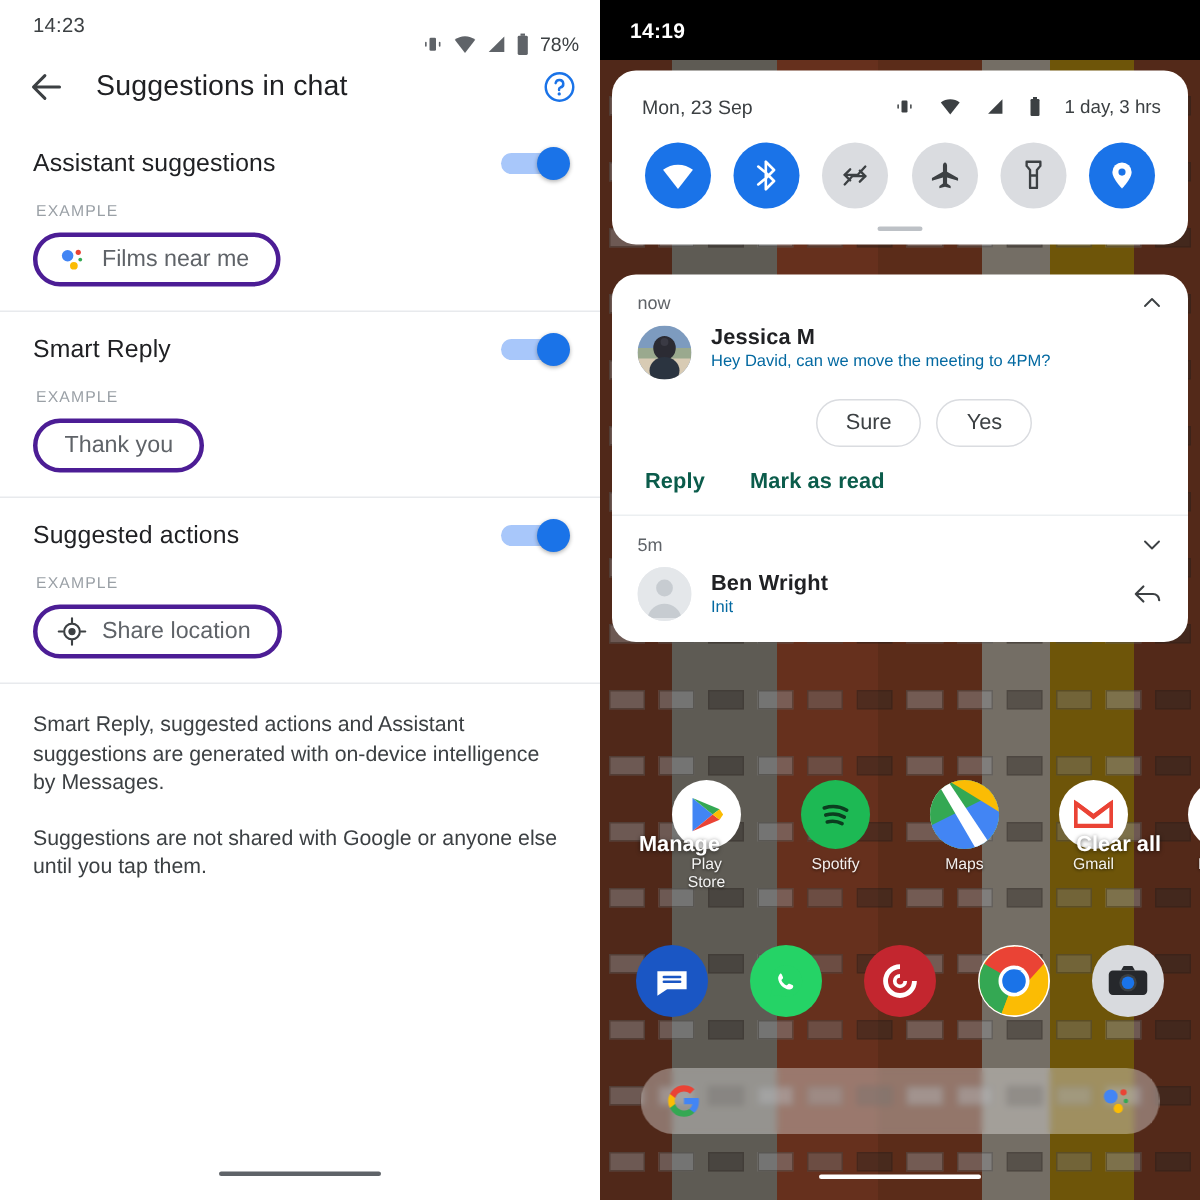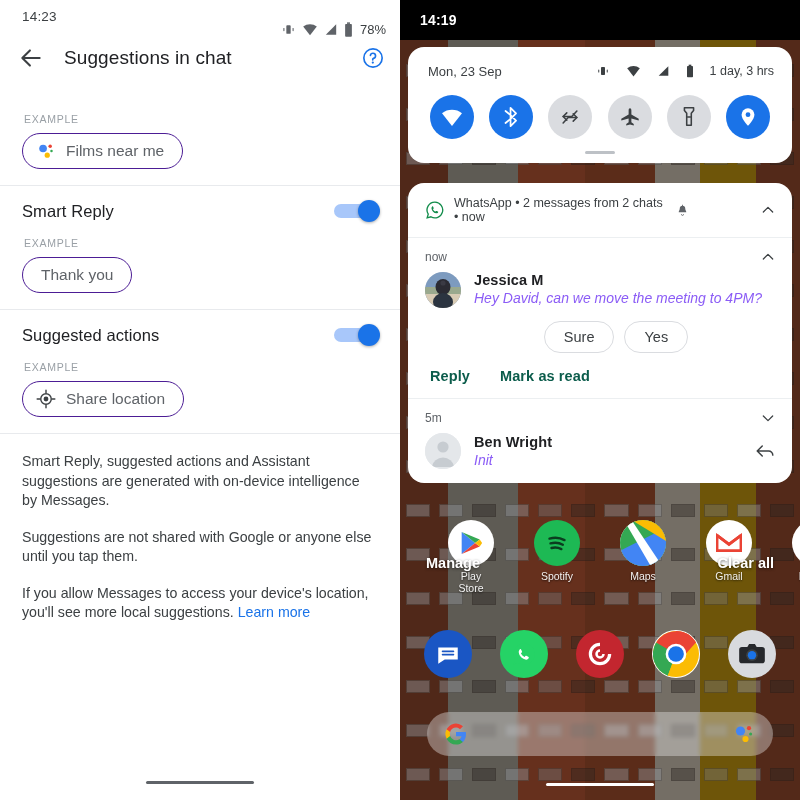--- a/index.html
+++ b/index.html
@@ -51,21 +51,21 @@
     box-shadow: 0 1px 3px rgba(0,0,0,.32);
   }
 
   .example-label {
     font-size: 10.5px; color: #9aa0a6; letter-spacing: .75px;
     margin: 15px 0 8px 2px;
   }
   .chip {
     display: inline-flex; align-items: center; gap: 10px;
     height: 36px; padding: 0 18px;
-    border: 1px solid #4c1d95; border-radius: 18px;
+    border: 3px solid #4c1d95; border-radius: 18px;
     font-size: 15.5px; color: #5f6368; background: #fff; cursor: pointer;
   }
   .chip.with-icon { padding-left: 13px; }
   .divider { height: 1px; background: #e8eaed; margin: 0; }
 
   .info-block { padding: 18px 22px 0 22px; }
   .info-block p {
     font-size: 14.2px; line-height: 19.5px; color: #3c4043; margin-bottom: 17px;
   }
   .info-block a { color: #1a73e8; text-decoration: none; }
@@ -188,21 +188,21 @@
     display: flex; align-items: center; justify-content: space-between;
     padding: 11px 16px 2px 17px;
   }
   .notif-time { font-size: 12px; color: #5f6368; }
   .notif-body { display: flex; gap: 13px; padding: 5px 16px 0 17px; }
   .avatar {
     width: 36px; height: 36px; border-radius: 50%; flex: 0 0 auto;
     overflow: hidden; position: relative; background: #e8eaed;
   }
   .notif-sender { font-size: 14.5px; color: #202124; font-weight: bold; letter-spacing: .1px; }
-  .notif-text { font-size: 14px; color: #8b5cf6; margin-top: 2px; font-style: italic; }
+  .notif-text { font-size: 11px; color: #0369a1; margin-top: 2px; }
   .reply-chips { display: flex; gap: 10px; padding: 13px 16px 0 48px; justify-content: center; }
   .reply-chip {
     height: 32px; padding: 0 19px; border: 1px solid #dadce0;
     border-radius: 16px; font-size: 14.5px; color: #3c4043;
     display: inline-flex; align-items: center; cursor: pointer; background: #fff;
   }
   .notif-actions {
     display: flex; gap: 30px; padding: 15px 16px 14px 22px;
     border-bottom: 1px solid #eceff1;
   }
@@ -253,20 +253,27 @@
       </svg>
       <div class="l-title">Suggestions in chat</div>
       <svg class="l-help" viewBox="0 0 24 24">
         <circle cx="12" cy="12" r="10" fill="none" stroke="#1a73e8" stroke-width="1.8"></circle>
         <path d="M9.2 9.2a2.8 2.8 0 1 1 3.3 3.2c-.6.2-.8.8-.8 1.3v.5" fill="none" stroke="#1a73e8" stroke-width="1.8" stroke-linecap="round"></path>
         <circle cx="11.8" cy="17" r="1.2" fill="#1a73e8"></circle>
       </svg>
     </div>
 
     <div class="setting-block">
+      <div class="setting-row">
+        <div class="setting-label">Assistant suggestions</div>
+        <div class="switch">
+          <span class="track"></span>
+          <span class="thumb"></span>
+        </div>
+      </div>
       <div class="example-label">EXAMPLE</div>
       <div class="chip with-icon">
         <svg width="20" height="20" viewBox="0 0 24 24">
           <circle cx="8.5" cy="9" r="4.6" fill="#4285f4"></circle>
           <circle cx="17" cy="6.2" r="2.1" fill="#ea4335"></circle>
           <circle cx="13.5" cy="17" r="3.1" fill="#fbbc04"></circle>
           <circle cx="18.6" cy="12" r="1.5" fill="#34a853"></circle>
         </svg>
         <span>Films near me</span>
       </div>
@@ -304,21 +311,20 @@
           <path d="M12 1.4v3.2M12 19.4v3.2M1.4 12h3.2M19.4 12h3.2" stroke="#3c4043" stroke-width="1.7" stroke-linecap="round"></path>
         </svg>
         <span>Share location</span>
       </div>
     </div>
     <div class="divider"></div>
 
     <div class="info-block">
       <p>Smart Reply, suggested actions and Assistant suggestions are generated with on-device intelligence by Messages.</p>
       <p>Suggestions are not shared with Google or anyone else until you tap them.</p>
-      <p><span>If you allow Messages to access your device's location, you'll see more local suggestions.</span> <a href="#">Learn more</a></p>
     </div>
 
     <div class="l-navbar">
       <div class="l-navpill"></div>
     </div>
   </div>
 
   <div class="right-panel">
 
     <div class="wallpaper">
@@ -754,35 +760,20 @@
           </svg>
         </div>
       </div>
       <div class="qs-handle">
           <i></i>
         </div>
     </div>
 
     <div class="notif-card">
 
-      <div class="notif-head">
-        <svg width="20" height="20" viewBox="0 0 24 24">
-          <path d="M12 2.6A9.4 9.4 0 0 0 3.9 17L2.6 21.4l4.5-1.3A9.4 9.4 0 1 0 12 2.6Z" fill="none" stroke="#128c4b" stroke-width="1.6"></path>
-          <path d="M8.8 7.6c.4-.1.8 0 1 .5l.6 1.5c.1.3 0 .6-.2.8l-.4.4c-.1.2-.2.4-.1.6.6 1 1.4 1.9 2.4 2.4.2.1.4.1.6-.1l.4-.4c.2-.2.5-.3.8-.2l1.5.6c.5.2.6.6.4.9-.2.9-1.1 1.5-2.1 1.4-3-.3-5.6-2.9-5.9-5.9-.1-1 .5-1.9 1-2.5Z" fill="#128c4b"></path>
-        </svg>
-        <span class="notif-head-txt">WhatsApp • 2 messages from 2 chats • now</span>
-        <svg width="13" height="13" viewBox="0 0 24 24" style="margin-right:62px">
-          <path d="M12 3a5 5 0 0 0-5 5c0 4-2 5-2 7h14c0-2-2-3-2-7a5 5 0 0 0-5-5Z" fill="#5f6368"></path>
-          <path d="M10 19a2 2 0 0 0 4 0" stroke="#5f6368" stroke-width="1.6" fill="none"></path>
-          <path d="M11.2 1.5h1.6v2h-1.6Z" fill="#5f6368"></path>
-        </svg>
-        <svg class="chev" viewBox="0 0 24 24">
-          <path d="M5 15 L12 8 L19 15" stroke="#3c4043" stroke-width="1.9" fill="none" stroke-linecap="round" stroke-linejoin="round"></path>
-        </svg>
-      </div>
 
       <div>
         <div class="notif-group-head">
           <span class="notif-time">now</span>
           <svg class="chev" viewBox="0 0 24 24">
             <path d="M5 15 L12 8 L19 15" stroke="#3c4043" stroke-width="1.9" fill="none" stroke-linecap="round" stroke-linejoin="round"></path>
           </svg>
         </div>
         <div class="notif-body">
           <div class="avatar">

